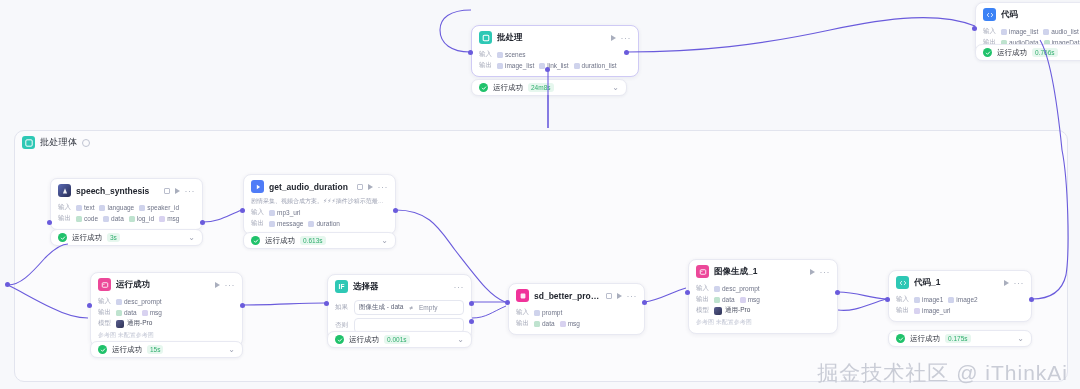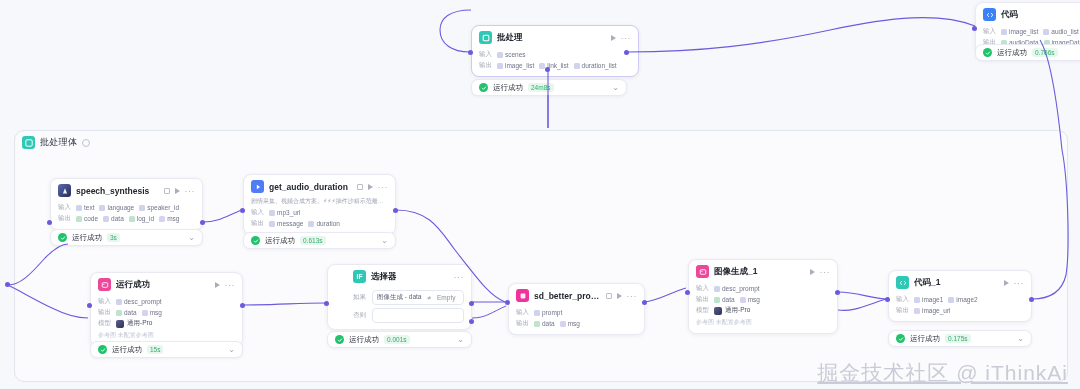--- a/index.html
+++ b/index.html
@@ -154,21 +154,20 @@
   .wire-thin { fill: none; stroke: #6a5bdc; stroke-width: 1; }
   
   .watermark {
     position: absolute;
     right: 12px; bottom: 2px;
     font-size: 21px; color: #c9ccd6;
     letter-spacing: 1px;
     white-space: nowrap;
     z-index: 20;
     font-family: "Liberation Sans", "DejaVu Sans", sans-serif;
-    text-decoration: underline;
   }
   .node.sel { border-color: #cfcaf5; }
 </style>
 </head>
 <body>
 
 <div id="canvas">
 
   <svg class="wires" viewBox="0 0 1080 389">
 
@@ -483,21 +482,21 @@
     <span class="status-ico">
       <svg viewBox="0 0 10 10">
           <path d="M2.2,5.2 L4.2,7.2 L7.8,3.2" fill="none" stroke="#fff" stroke-width="1.5" stroke-linecap="round" stroke-linejoin="round"></path>
         </svg>
     </span>
     <span class="status-txt">运行成功</span>
     <span class="status-time">15s</span>
     <span class="status-chev">⌄</span>
   </div>
 
-  <div class="node" style="left:327px; top:264px; width:145px;padding-left:18px;">
+  <div class="node" style="left:327px; top:274px; width:145px;">
     <div class="node-head">
       <span class="node-ico" style="background:#2ec8b5; font-size:6.5px;">IF</span>
       <span class="node-title">选择器</span>
       <span class="head-actions">
         <span class="dots">···</span>
       </span>
     </div>
     <div class="node-body">
       <div class="cond-row">
         <span class="cond-label">如果</span>

